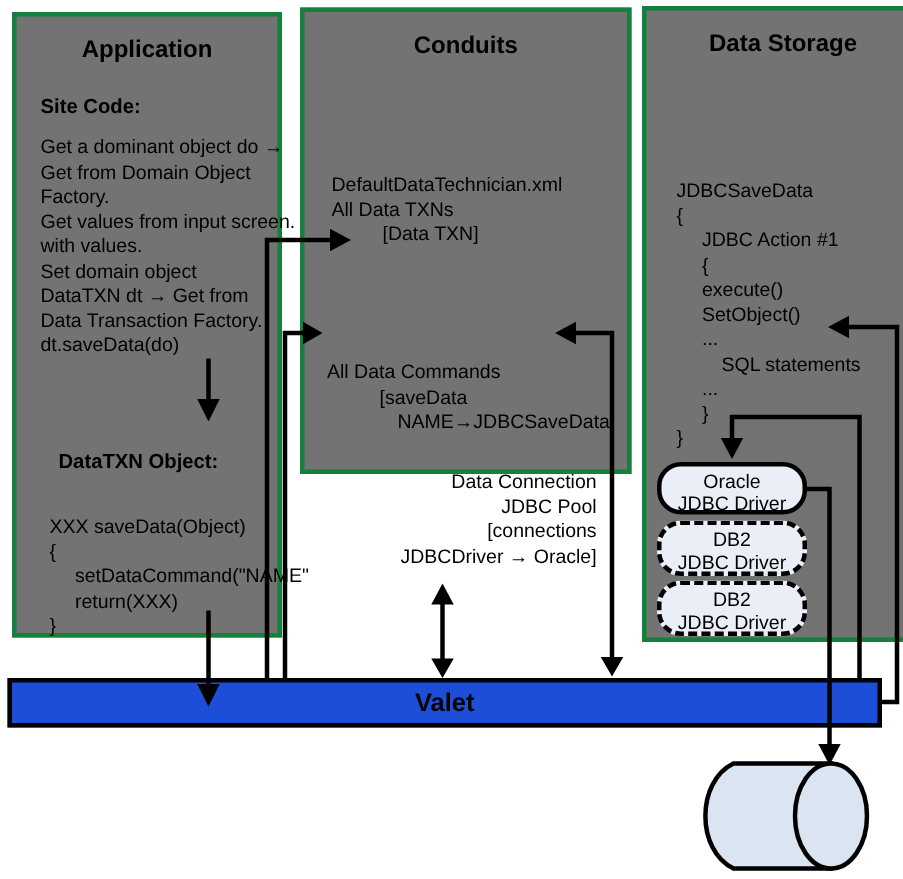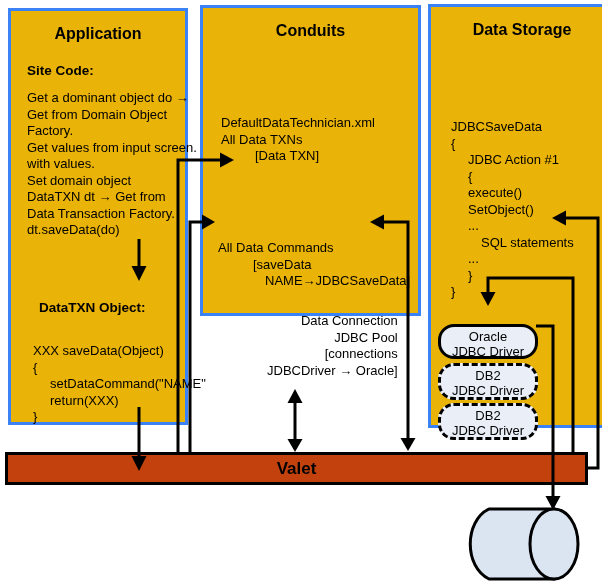--- a/index.html
+++ b/index.html
@@ -1,34 +1,34 @@
 <!DOCTYPE html>
 <html><head>
 <meta charset="utf-8">
 <style>
   html,body{margin:0;padding:0;background:#fff;}
   #canvas{position:relative;width:602px;height:586px;background:#fff;overflow:hidden;
           font-family:"Liberation Sans",sans-serif;color:#000;}
-  .box{position:absolute;background:#eab308;border:3px solid #3b82f6;box-sizing:border-box;}
+  .box{position:absolute;background:#737373;border:3px solid #15803d;box-sizing:border-box;}
   .box-title{position:absolute;left:0;right:0;top:14px;text-align:center;
              font-size:16px;font-weight:bold;}
   .tblock{position:absolute;font-size:13px;line-height:16.5px;white-space:nowrap;}
   .tline{white-space:nowrap;}
   .bold{font-weight:bold;font-size:13.5px;}
   .ind1{padding-left:17px;}
   .ind2{padding-left:30px;}
   .c-ind1{padding-left:35px;}
   .c-ind2{padding-left:47px;}
   .c-ind3{padding-left:34px;}
   .driver{position:absolute;left:438px;width:100px;box-sizing:border-box;
           background:#e9eef7;border:3px solid #000;border-radius:16px;
-          text-align:center;font-size:13px;line-height:15px;padding-top:2px;margin-top:16px;}
+          text-align:center;font-size:13px;line-height:15px;padding-top:2px;}
   .driver.dashed{border-style:dashed;}
   #valet-bar{position:absolute;left:5px;top:452px;width:583px;height:33px;
-             background:#c2410c;border:3px solid #000;box-sizing:border-box;
+             background:#1d4ed8;border:3px solid #000;box-sizing:border-box;
              text-align:center;font-weight:bold;font-size:17px;line-height:27px;}
   #db-label{position:absolute;left:505px;top:537px;width:60px;text-align:center;
             font-weight:bold;font-size:14px;}
   #overlay{position:absolute;left:0;top:0;width:602px;height:586px;
            pointer-events:none;z-index:10;}
   .wire{stroke:#000;stroke-width:3;fill:none;}
   .head{fill:#000;stroke:none;}
 </style>
 </head>
 <body>

